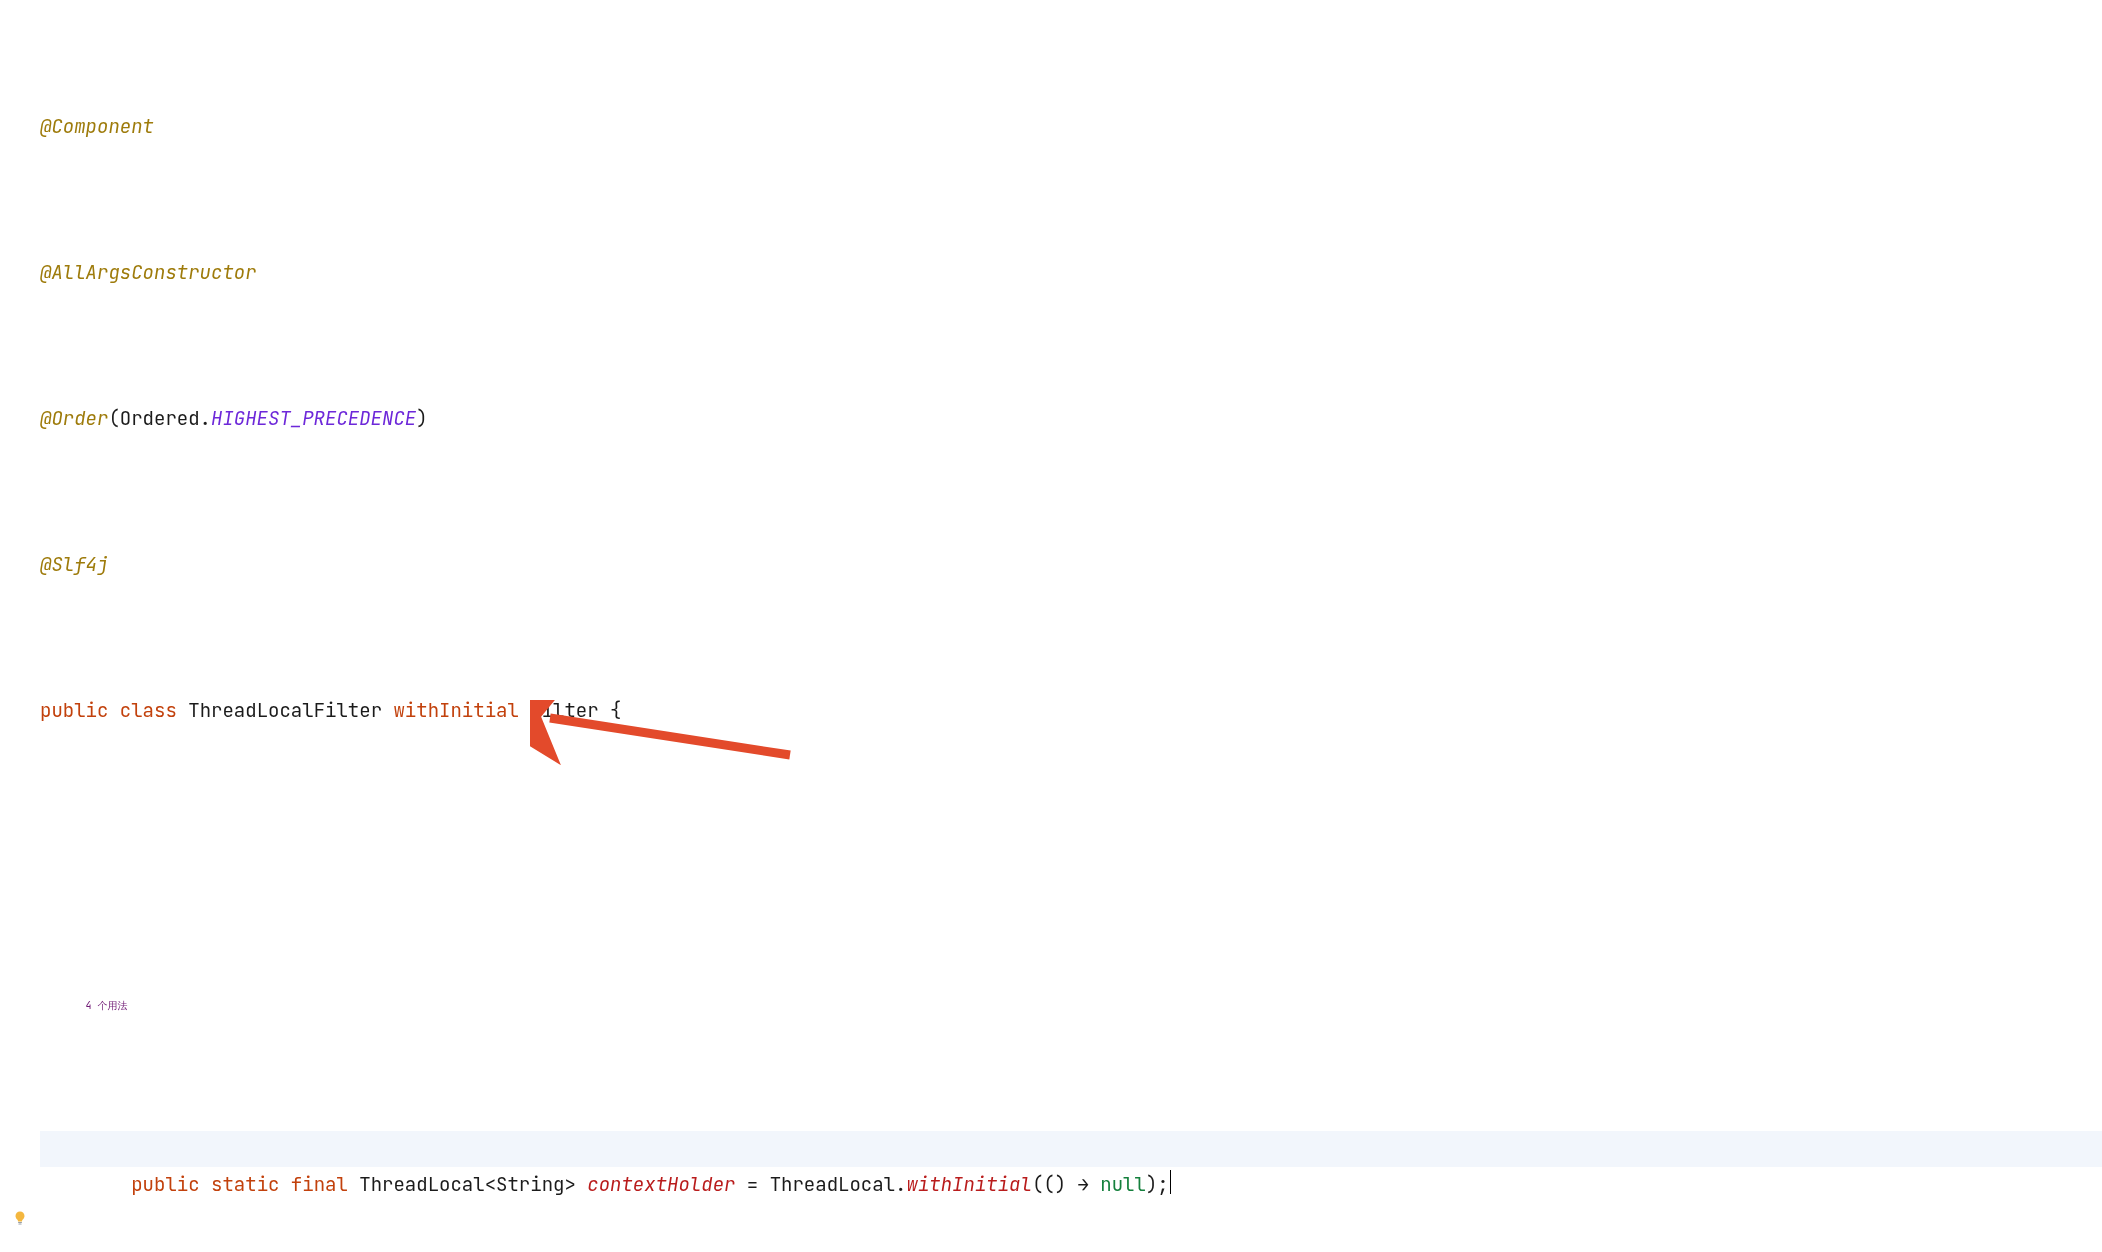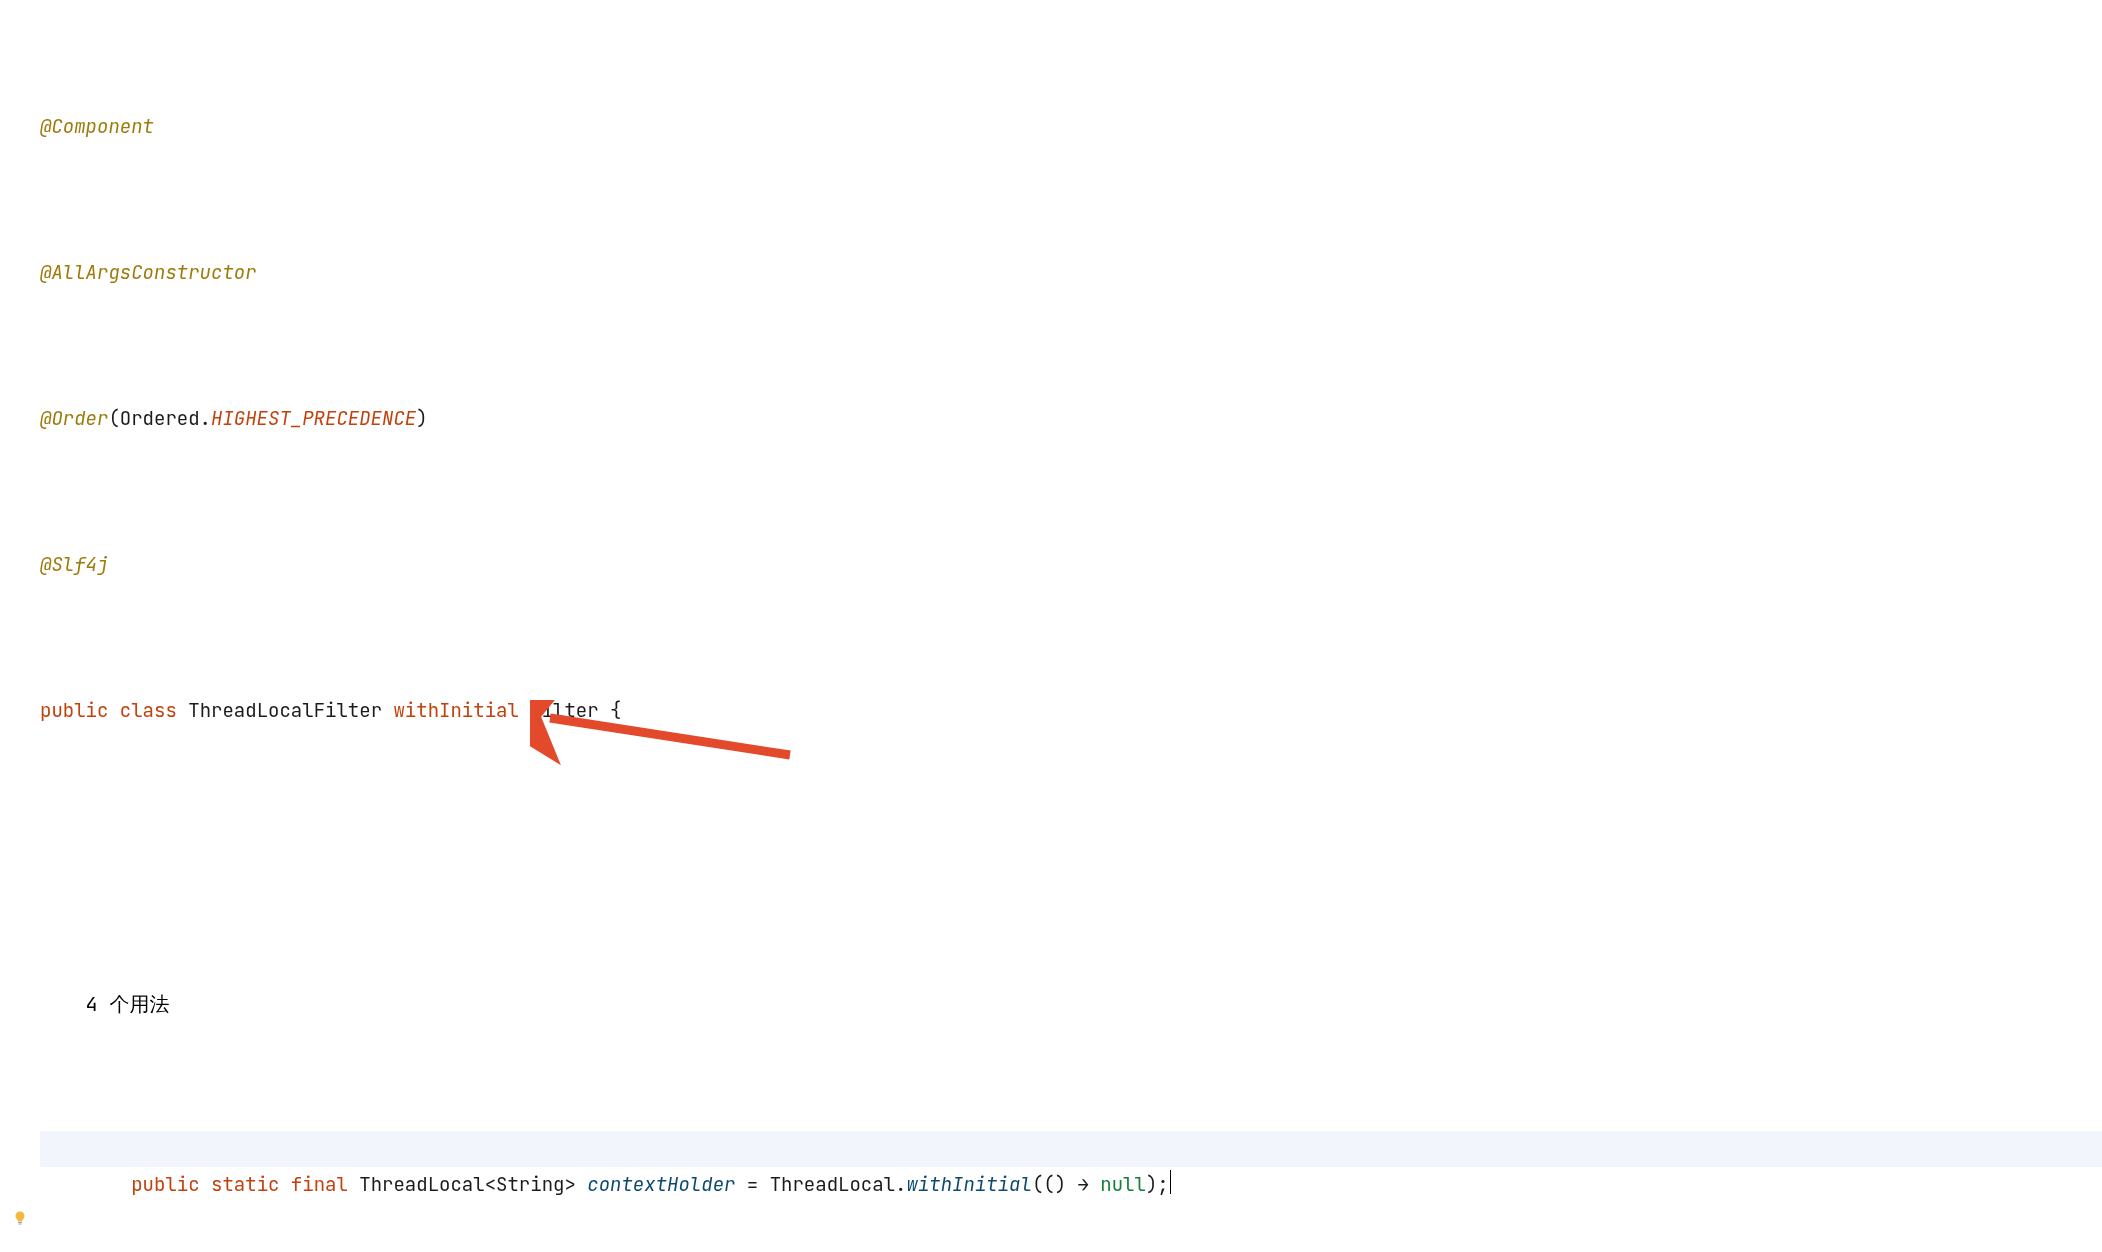--- a/index.html
+++ b/index.html
@@ -29,23 +29,23 @@
     position: absolute;
     left: -28px;
     top: 6px;
     width: 16px;
     height: 16px;
   }
   .gutter-bulb svg { display: block; }
 
   .tok-annotation { color: #9e7b0b; font-style: italic; }
   .tok-keyword { color: #c2410c; }
-  .tok-ital-const { color: #c2410c; font-style: italic; }
-  .tok-ital-field { color: #0c4a6e; font-style: italic; }
-  .tok-usages { color: #000000; font-size: 20px; margin-top: 24px; }
+  .tok-ital-const { color: #6d28d9; font-style: italic; }
+  .tok-ital-field { color: #b91c1c; font-style: italic; }
+  .tok-usages { color: #701a75; font-size: 10px; margin-top: 24px; }
   .tok-plain { color: #1b1b1b; }
   .tok-arrow { color: #1b1b1b; }
   .tok-null { color: #15803d; }
 
   .caret {
     display: inline-block;
     width: 1px;
     height: 24px;
     background: #000;
     vertical-align: -3px;

